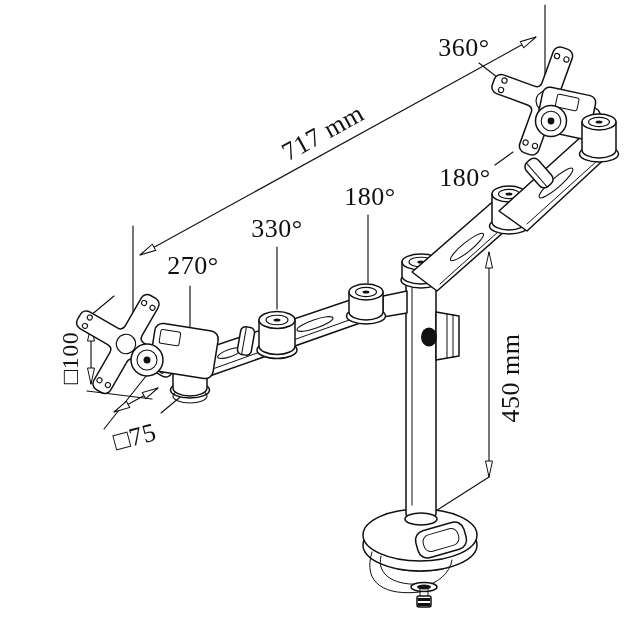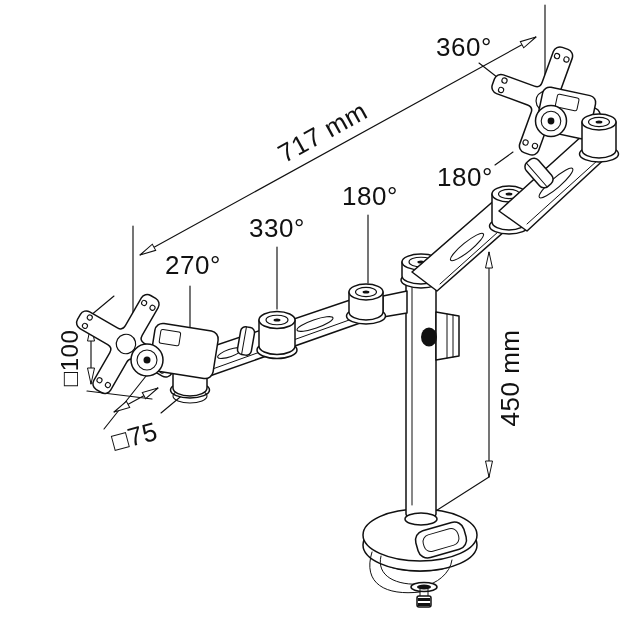--- a/index.html
+++ b/index.html
@@ -1,17 +1,17 @@
 <!DOCTYPE html>
 <html><head>
 <meta charset="utf-8">
 <style>
   html,body{margin:0;padding:0;background:#ffffff;}
   .stage{width:640px;height:627px;position:relative;background:#ffffff;overflow:hidden;
-         font-family:Liberation Sans, sans-serif;}
+         font-family:Liberation Serif, serif;}
   svg{display:block;}
   .part{fill:#ffffff;stroke:#111111;stroke-width:1.5;stroke-linejoin:round;stroke-linecap:round;}
   .detail{fill:none;stroke:#111111;stroke-width:1;stroke-linecap:round;}
   .ring{fill:none;stroke:#111111;stroke-width:1.1;}
   .dark{fill:#111111;stroke:none;}
   .dim{fill:none;stroke:#111111;stroke-width:1.15;stroke-linecap:round;}
   .lbl{fill:#111111;font-size:26px;letter-spacing:0.5px;}
   .lbl-sm{fill:#111111;font-size:24px;letter-spacing:0.5px;}
 </style>
 </head>

